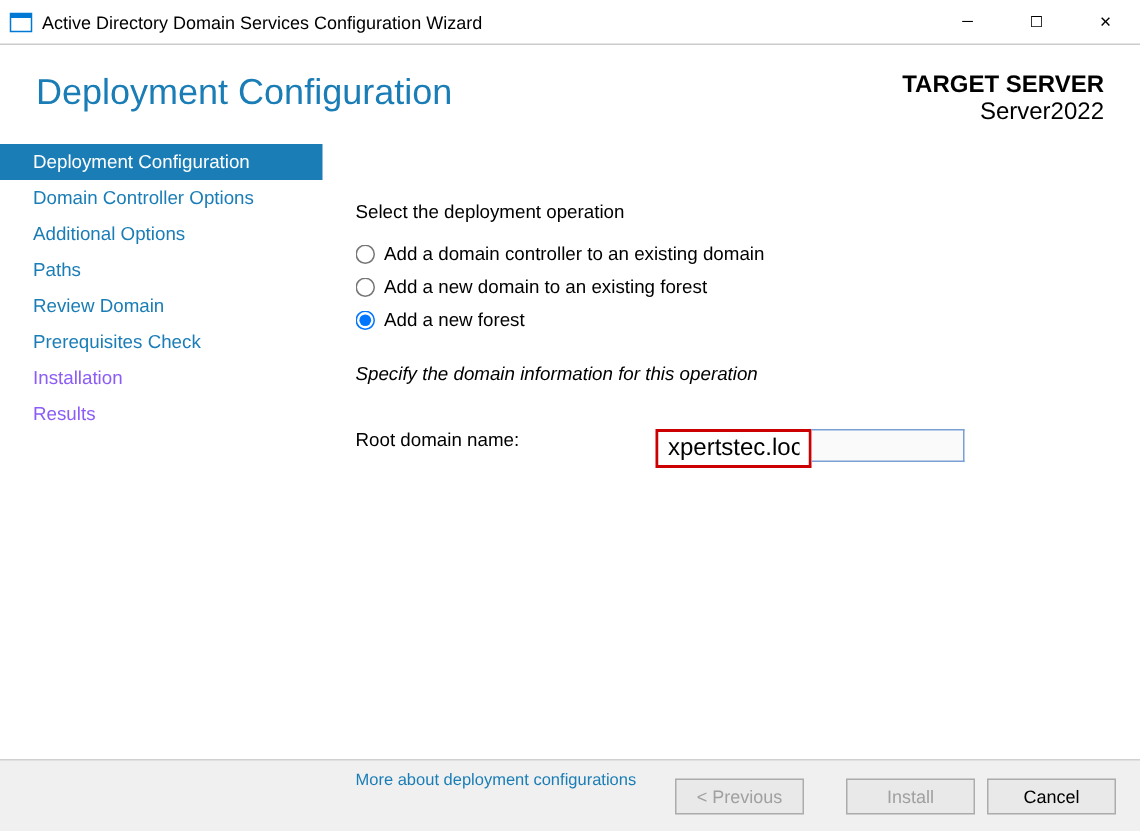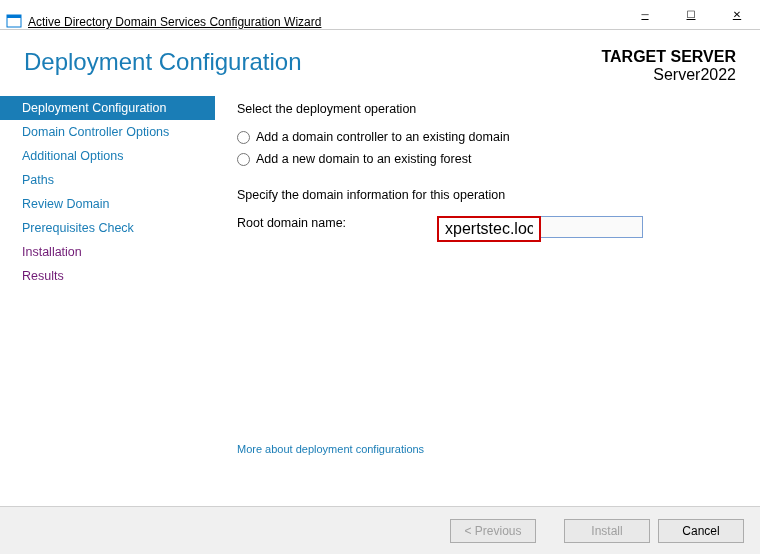--- a/index.html
+++ b/index.html
@@ -1,34 +1,34 @@
 <!DOCTYPE html>
 <html><head>
   <meta charset="utf-8">
   <style>
     * { margin: 0; padding: 0; box-sizing: border-box; font-family: "Segoe UI", Arial, sans-serif; }
     body { width: 760px; height: 560px; background: #fff; overflow: hidden; }
-    .titlebar { height: 30px; display: flex; align-items: flex-end; border-bottom: 1px solid #ccc; padding-left: 6px; text-decoration: underline; }
+    .titlebar { height: 30px; display: flex; align-items: center; border-bottom: 1px solid #ccc; padding-left: 6px; }
     .titlebar .icon-box { width: 16px; height: 16px; margin-right: 6px; color: #0078d4; }
     .titlebar .title-text { font-size: 12px; flex: 1; color: #000; }
     .win-controls { display: flex; }
     .win-controls div { width: 46px; height: 30px; display: flex; align-items: center; justify-content: center; font-family: "Segoe MDL2 Assets", Arial; font-size: 10px; color: #000; }
     .header-area { padding: 18px 24px 8px 24px; display: flex; justify-content: space-between; align-items: flex-start; }
     .page-title { font-size: 24px; font-weight: 300; color: #1a7db6; }
     .target-block { text-align: right; font-size: 16px; color: #000; }
     .content { display: flex; height: 414px; }
     .sidebar { width: 215px; padding-top: 4px; }
     .sidebar-item { padding: 5px 10px 5px 22px; font-size: 12.5px; color: #1a7db6; cursor: pointer; }
     .sidebar-item.active { background: #1a7db6; color: #fff; }
-    .sidebar-item.disabled { color: #701a75; cursor: default; }
+    .sidebar-item.disabled { color: #8b5cf6; cursor: default; }
     .main { flex: 1; padding: 10px 28px 10px 22px; font-size: 12.5px; color: #000; }
-    .section-label { margin-bottom: 12px; }
+    .section-label { margin-bottom: 12px; margin-top: 32px; }
     .radio-row { display: flex; align-items: center; margin-bottom: 4px; line-height: 18px; }
     .radio-row input { margin-right: 6px; }
-    .specify-label { margin-top: 20px; margin-bottom: 14px; }
+    .specify-label { margin-top: 20px; margin-bottom: 30px; font-style: italic; }
     .field-row { display: flex; }
     .field-label { width: 200px; }
     .text-input { width: 206px; height: 22px; border: 1px solid #7a9fd4; padding: 2px 6px; font-size: 16px; }
     .input-highlight { border: 2px solid #c00; display: inline-block; padding: 0; }
     .link-row { margin-top: 200px; }
     .link { color: #1a7db6; text-decoration: none; cursor: pointer; font-size: 11px; }
     .footer { border-top: 1px solid #d0d0d0; background: #f0f0f0; height: 48px; display: flex; align-items: center; justify-content: flex-end; padding-right: 16px; gap: 8px; }
     .btn { width: 86px; height: 24px; background: #e9e9e9; border: 1px solid #acacac; font-size: 12px; color: #000; cursor: pointer; }
     .btn:disabled { color: #a0a0a0; }
     .btn-highlight { outline: 2px solid #c00; outline-offset: 1px; }
@@ -76,20 +76,24 @@
     <div class="section-label">Select the deployment operation</div>
 
     <label class="radio-row">
       <input type="radio" name="deploy" style="">
       <span>Add a domain controller to an existing domain</span>
     </label>
     <label class="radio-row">
       <input type="radio" name="deploy" style="">
       <span>Add a new domain to an existing forest</span>
     </label>
+    <label class="radio-row">
+      <input type="radio" name="deploy" checked="" style="">
+      <span>Add a new forest</span>
+    </label>
 
     <div class="specify-label">Specify the domain information for this operation</div>
 
     <div class="field-row">
       <div class="field-label">Root domain name:</div>
       <span class="input-highlight">
         <input class="text-input" style="width: 100px; border: none;" type="text" value="xpertstec.local">
       </span>
         <input class="text-input" style="width: 102px; border-left: none;" type="text" disabled="">
     </div>

